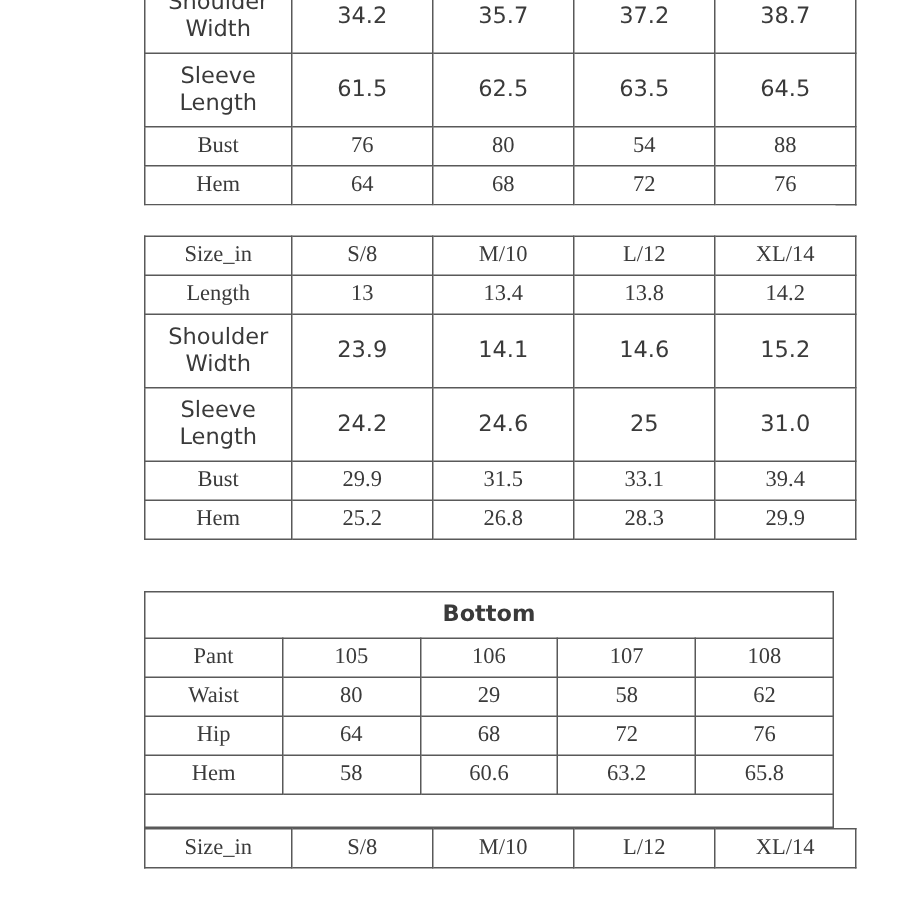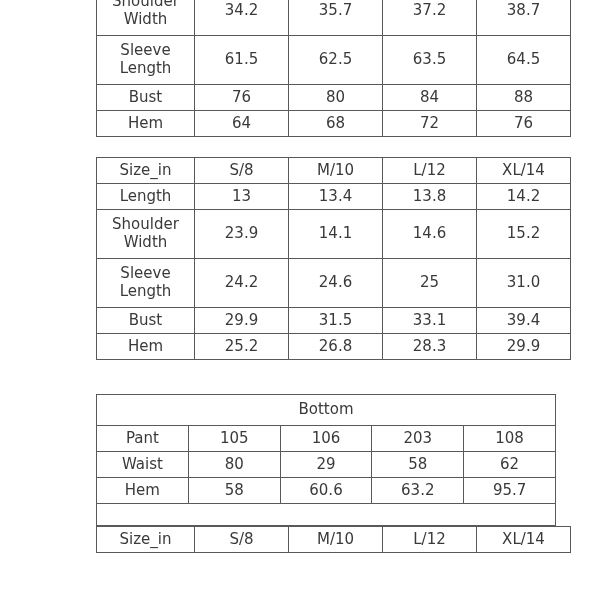--- a/index.html
+++ b/index.html
@@ -59,24 +59,25 @@
     background: #e6e6e6;
     width: 95px;
   }
 
   td.val { width: 91px; }
 
   td.title {
     background: #ffffff;
     font-size: 15px;
     height: 26px;
+    font-weight: bold;
   }
 
   
-  tr.r1 td { height: 21px; }
+  tr.r1 td { height: 21px; font-family: Liberation Serif, serif; }
   tr.r2 td { height: 44px; }
 
   
   .gap-plain {
     height: 20px;
     background: #ffffff;
   }
 
   .gap-boxed {
     width: 460px;
@@ -110,21 +111,21 @@
 Length</td>
           <td class="val">61.5</td>
           <td class="val">62.5</td>
           <td class="val">63.5</td>
           <td class="val">64.5</td>
         </tr>
         <tr class="r1">
           <td class="lbl">Bust</td>
           <td class="val">76</td>
           <td class="val">80</td>
-          <td class="val">84</td>
+          <td class="val">54</td>
           <td class="val">88</td>
         </tr>
         <tr class="r1">
           <td class="lbl">Hem</td>
           <td class="val">64</td>
           <td class="val">68</td>
           <td class="val">72</td>
           <td class="val">76</td>
         </tr>
       </tbody>
@@ -193,36 +194,43 @@
     <div class="tblwrap">
       <table class="sz">
         <tbody>
             <tr>
           <td class="title" colspan="5">Bottom</td>
         </tr>
         <tr class="r1">
           <td class="lbl">Pant</td>
           <td class="val">105</td>
           <td class="val">106</td>
-          <td class="val">203</td>
+          <td class="val">107</td>
           <td class="val">108</td>
         </tr>
         <tr class="r1">
           <td class="lbl">Waist</td>
           <td class="val">80</td>
           <td class="val">29</td>
           <td class="val">58</td>
           <td class="val">62</td>
         </tr>
         <tr class="r1">
+          <td class="lbl">Hip</td>
+          <td class="val">64</td>
+          <td class="val">68</td>
+          <td class="val">72</td>
+          <td class="val">76</td>
+        </tr>
+        <tr class="r1">
           <td class="lbl">Hem</td>
           <td class="val">58</td>
           <td class="val">60.6</td>
           <td class="val">63.2</td>
-          <td class="val">95.7</td>
+          <td class="val">65.8</td>
         </tr>
       </tbody>
         </table>
       <div class="gap-boxed"></div>
     </div>
 
     <div class="tblwrap">
       <table class="sz">
         <tbody>
             <tr class="r1">

